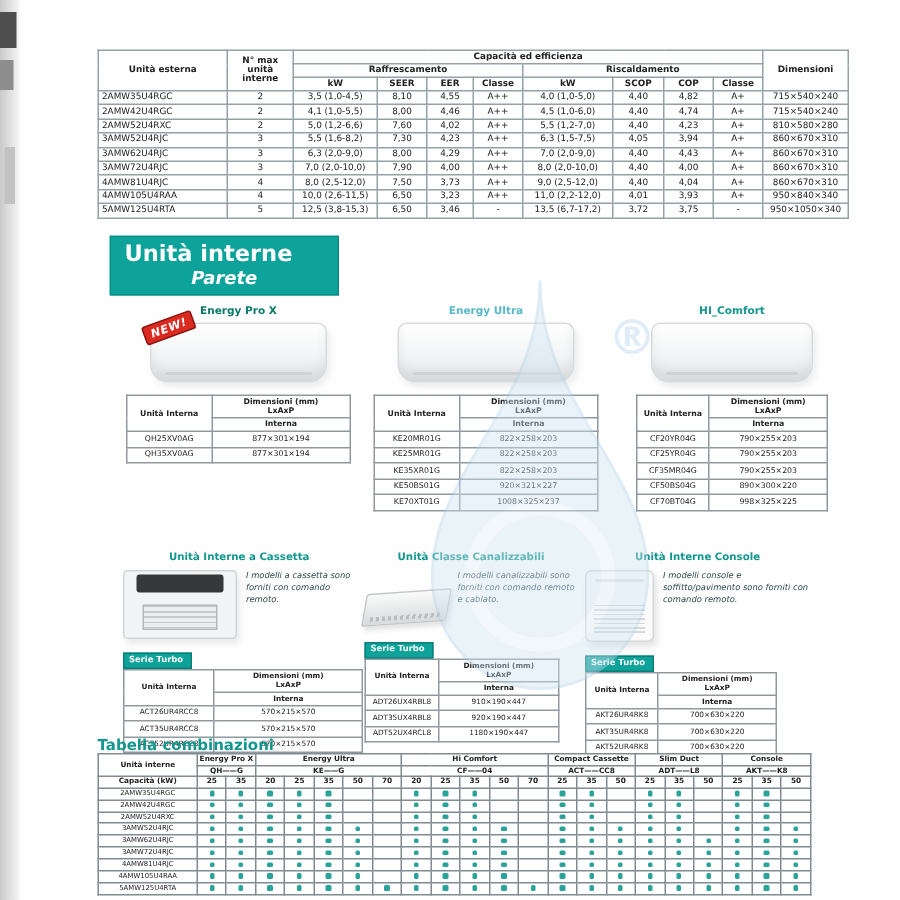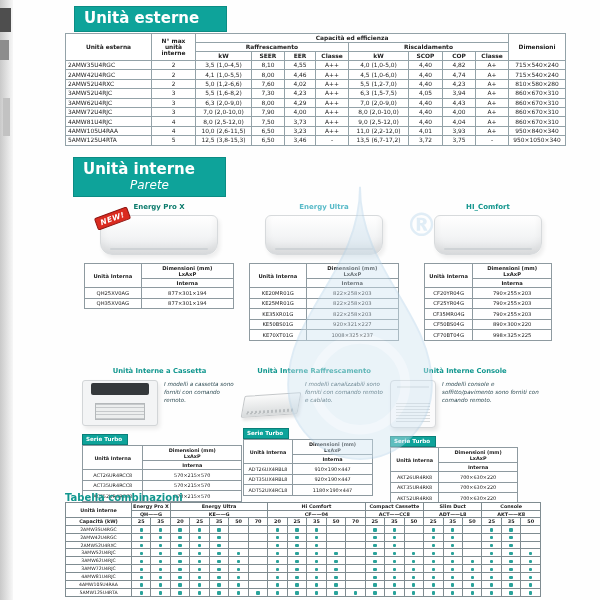--- a/index.html
+++ b/index.html
@@ -11,21 +11,21 @@
   .page-edge { position:absolute; left:0; top:0; width:13px; height:600px;
                background:linear-gradient(90deg,#c9c9c9,#e9e9e9 70%,#f7f7f7); }
   .page-edge .m1 { position:absolute; left:0; top:8px;  width:11px; height:24px; background:#4e4e4e; }
   .page-edge .m2 { position:absolute; left:0; top:40px; width:9px;  height:20px; background:#8d8d8d; }
   .page-edge .m3 { position:absolute; left:3px; top:98px; width:7px; height:38px; background:#c2c2c2; }
 
   .title-box { position:absolute; background:#0ea39a; color:#fff; text-align:left;
                padding:3px 10px; box-shadow:0 0 0 1px #0b8c84 inset; }
   .title-box.outdoor { left:74px; top:6px; width:153px; height:26px; font-size:15px; font-weight:bold; }
   .title-box.indoor  { left:73px; top:157px; width:153px; height:40px; font-size:15px; font-weight:bold; }
-  .title-box .sub { font-size:12px; font-style:italic; font-weight:normal; text-align:center; }
+  .title-box .sub { font-size:12px; font-style:italic; font-weight:bold; text-align:center; }
 
   table { border-collapse:collapse; }
 
   
   .outdoor-table { position:absolute; left:65px; top:33px; width:476px; table-layout:fixed;
                    font-size:5.9px; background:#fff; }
   .outdoor-table th, .outdoor-table td { border:0.7px solid #93a2a8; padding:1px 2px; text-align:center; }
   .outdoor-table th { font-weight:bold; }
   .outdoor-table td.left { text-align:left; }
   .outdoor-table tbody td { height:9.4px; }
@@ -93,21 +93,20 @@
 <body>
 
 <div class="page">
 
   <div class="page-edge">
     <div class="m1"></div>
     <div class="m2"></div>
     <div class="m3"></div>
   </div>
 
-  <div class="title-box outdoor">Unità esterne</div>
 
   <table class="outdoor-table">
     <colgroup>
       <col style="width:86px">
         <col style="width:44px">
         <col style="width:56px">
         <col style="width:33px">
       <col style="width:31px">
         <col style="width:33px">
         <col style="width:60px">
@@ -415,21 +414,21 @@
           </tr>
           <tr>
             <td>PE-GEA-LD</td>
             <td>620×40×620</td>
           </tr>
         </tbody>
     </table>
   </div>
 
   <div class="section3" style="left:243px; width:142px;">
-    <div class="stitle">Unità Interne Raffrescamento</div>
+    <div class="stitle">Unità Classe Canalizzabili</div>
     <div class="flexrow">
       <div class="duct-unit"></div>
       <div class="desc">I modelli canalizzabili sono forniti con comando remoto e cablato.</div>
     </div>
     <div class="series-label" style="margin-top:12px;">Serie Turbo</div>
     <table class="mini" style="width:130px; font-size:4.9px;">
       <thead>
         <tr>
           <th rowspan="2" class="ucol">Unità Interna</th>
           <th>

